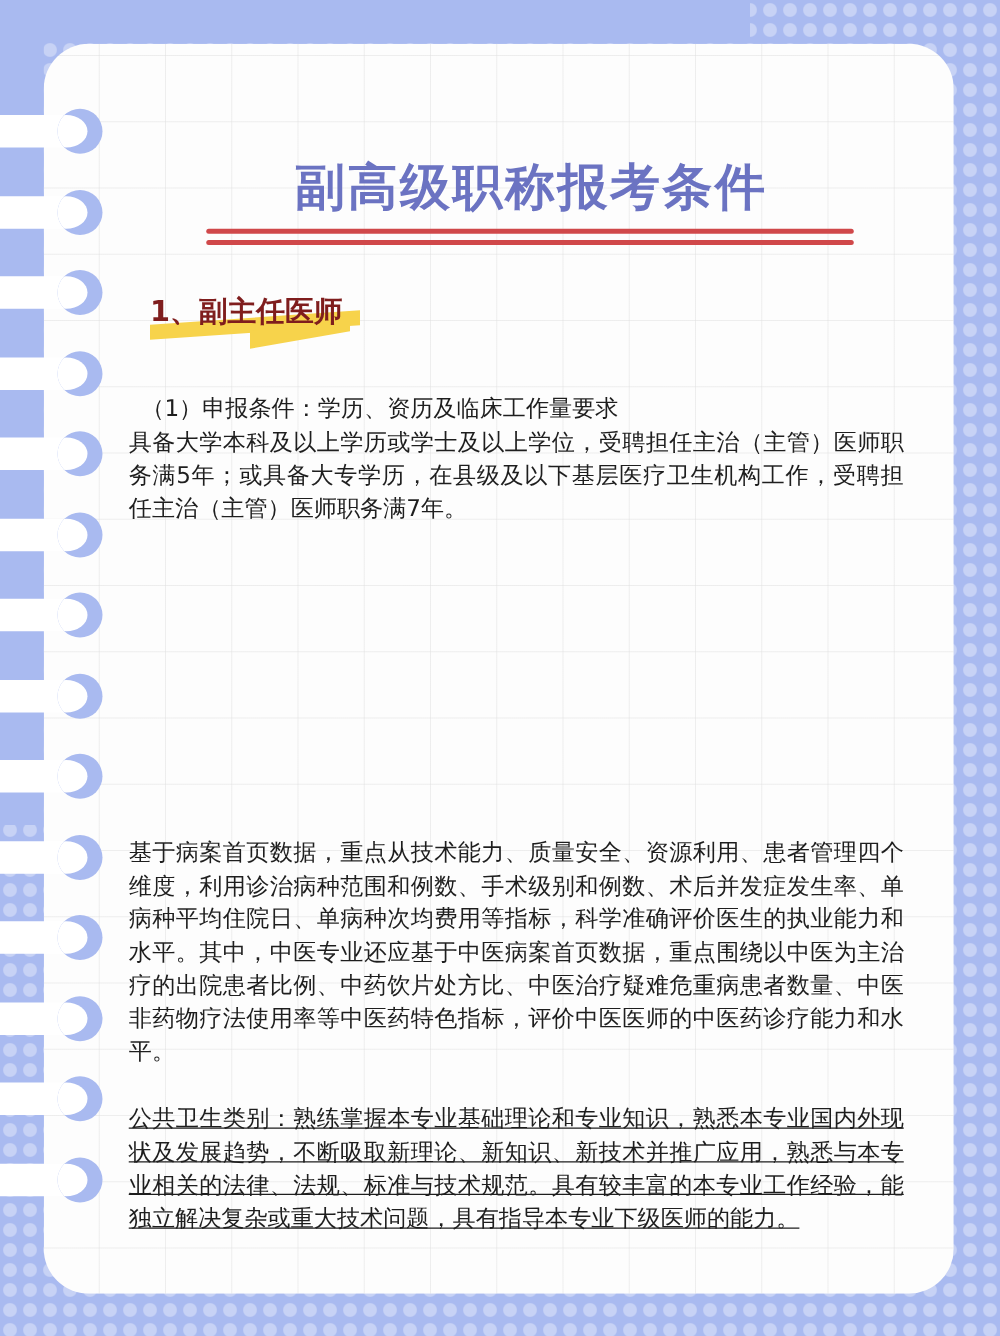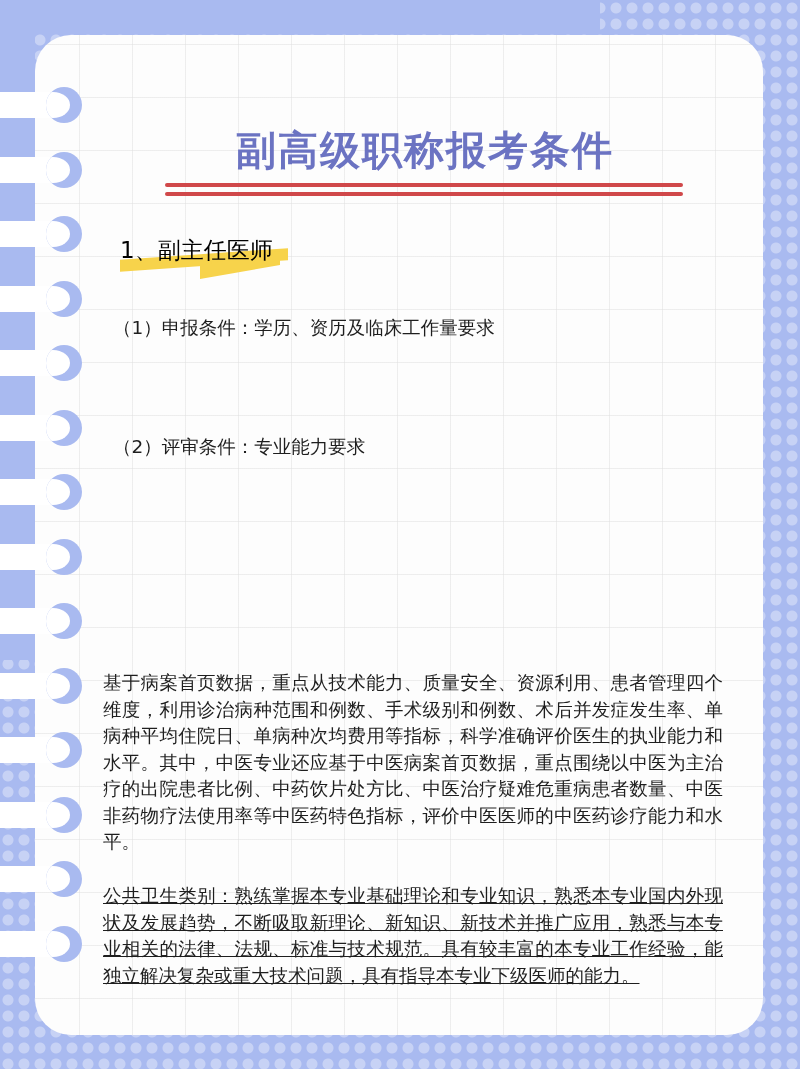--- a/index.html
+++ b/index.html
@@ -64,22 +64,22 @@
     position: absolute; left: 0; top: 22px; width: 168px; height: 12px;
     background: #f7d34b;
     transform: skewY(-4deg);
   }
   .section-heading .highlight2 {
     position: absolute; left: 80px; top: 26px; width: 80px; height: 14px;
     background: #f7d34b;
     transform: skewY(-10deg);
   }
   .section-heading .text {
-    position: relative; font-weight: normal; font-size: 23px;
-    color: #000000; line-height: 36px; white-space: nowrap; text-align: center;
+    position: relative; font-weight: bold; font-size: 23px;
+    color: #7f1d1d; line-height: 36px; white-space: nowrap; text-align: center;
   }
   .body-text {
     position: absolute; left: 103px; width: 620px;
     font-size: 18.5px; line-height: 26.5px; color: #1e1e1e;
     text-align: justify;
     margin-top: 28px;
   }
   .body-text p { margin: 0; }
   .subhead { padding-left: 10px; }
 </style>
@@ -155,24 +155,24 @@
 <div class="title-line" style="top:192px;"></div>
 
 <div class="section-heading">
   <div class="highlight"></div>
   <div class="highlight2"></div>
   <div class="text">1、副主任医师</div>
 </div>
 
 <div class="body-text" style="top:287px;">
   <p class="subhead">（1）申报条件：学历、资历及临床工作量要求</p>
+  <p>具备大学本科及以上学历或学士及以上学位，受聘担任主治（主管）医师职务满5年；或具备大专学历，在县级及以下基层医疗卫生机构工作，受聘担任主治（主管）医师职务满7年。</p>
 </div>
 
 <div class="body-text" style="top:406px;">
-  <p class="subhead">（2）评审条件：专业能力要求</p>
 </div>
 
 <div class="body-text" style="top:642px;">
   <p>基于病案首页数据，重点从技术能力、质量安全、资源利用、患者管理四个维度，利用诊治病种范围和例数、手术级别和例数、术后并发症发生率、单病种平均住院日、单病种次均费用等指标，科学准确评价医生的执业能力和水平。其中，中医专业还应基于中医病案首页数据，重点围绕以中医为主治疗的出院患者比例、中药饮片处方比、中医治疗疑难危重病患者数量、中医非药物疗法使用率等中医药特色指标，评价中医医师的中医药诊疗能力和水平。</p>
 </div>
 
 <div class="body-text" style="top:855px;text-decoration:underline;">
   <p>公共卫生类别：熟练掌握本专业基础理论和专业知识，熟悉本专业国内外现状及发展趋势，不断吸取新理论、新知识、新技术并推广应用，熟悉与本专业相关的法律、法规、标准与技术规范。具有较丰富的本专业工作经验，能独立解决复杂或重大技术问题，具有指导本专业下级医师的能力。</p>
 </div>
 

